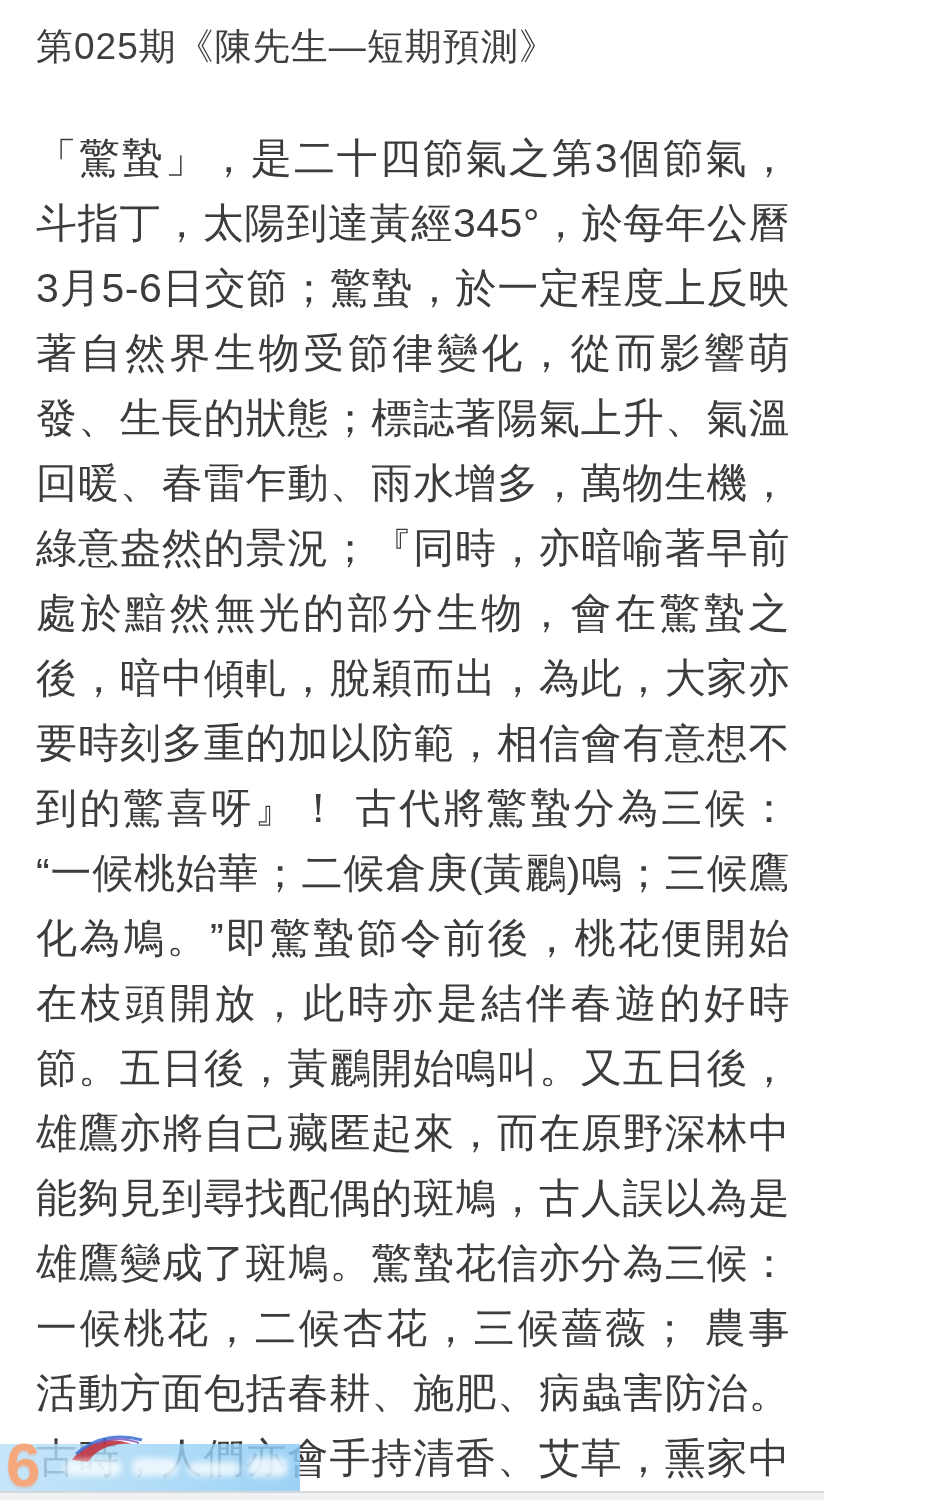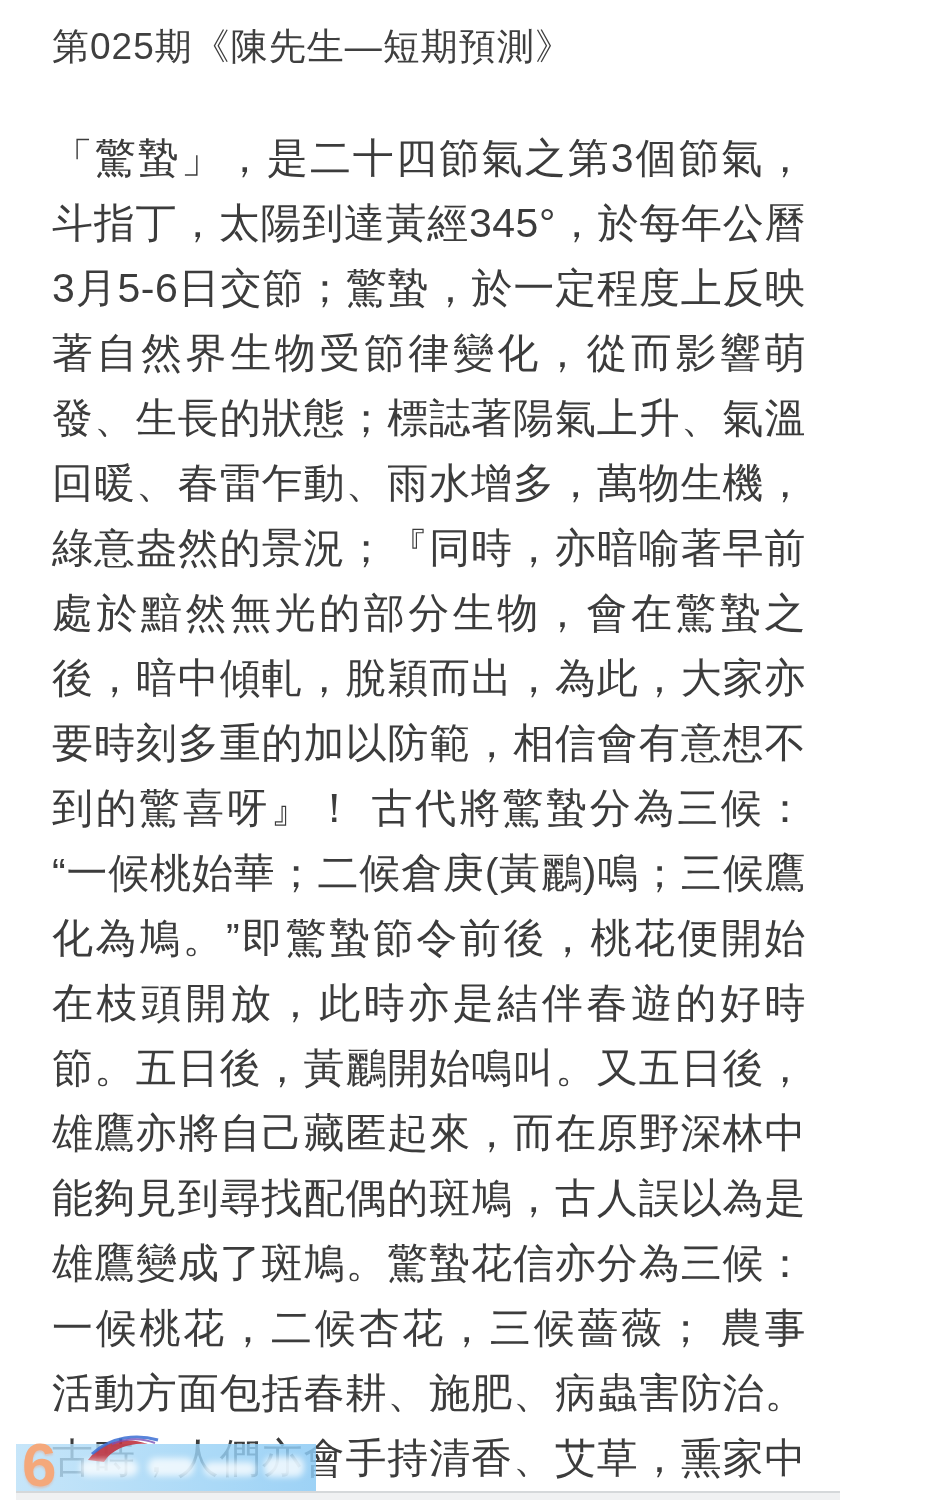--- a/index.html
+++ b/index.html
@@ -7,21 +7,20 @@
     padding: 0;
     background: #ffffff;
     font-family: "Liberation Sans", sans-serif;
   }
   .page {
     position: relative;
     width: 824px;
     height: 1500px;
     background: #ffffff;
     overflow: hidden;
-    margin-left: 16px;
   }
   .doc-title {
     position: absolute;
     top: 22px;
     left: 36px;
     right: 30px;
     margin: 0;
     font-size: 37px;
     font-weight: 400;
     letter-spacing: 1px;

